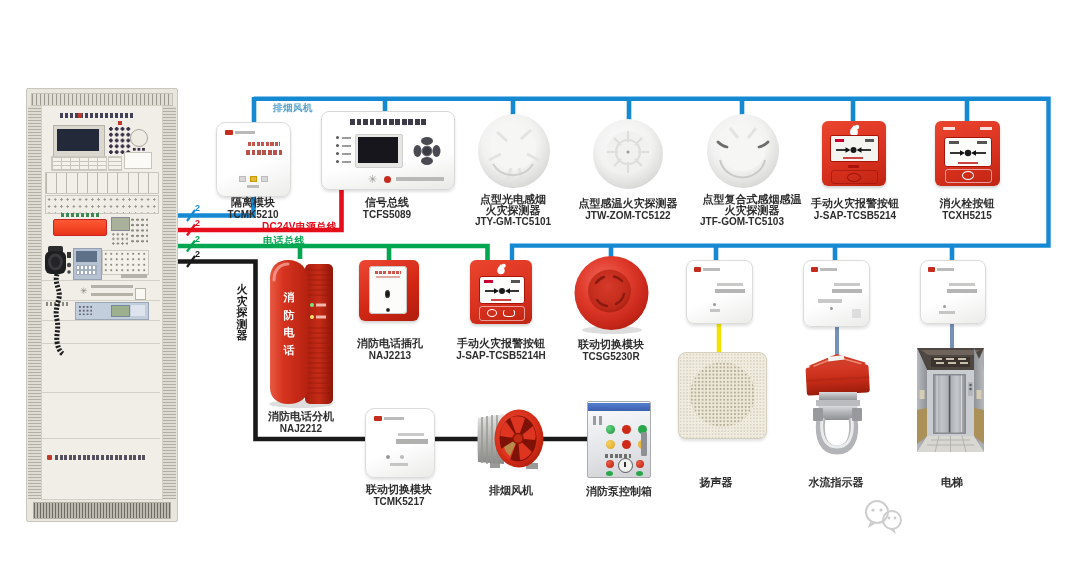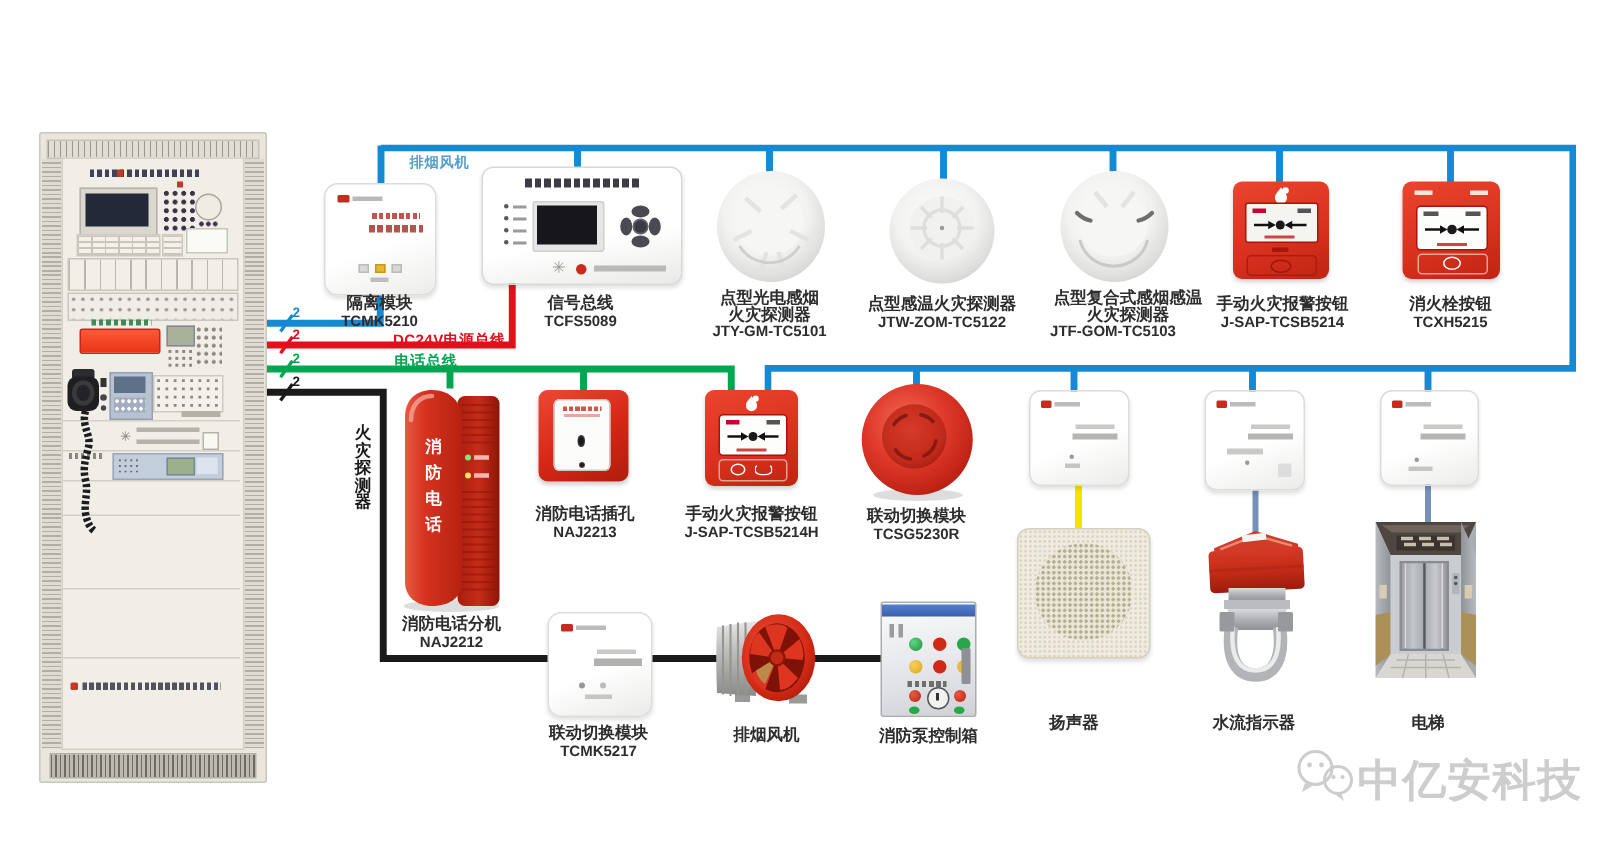--- a/index.html
+++ b/index.html
@@ -474,21 +474,20 @@
 <div class="lb cn" style="left:611px;top:339px;">联动切换模块</div>
 <div class="lb md" style="left:611px;top:351px;">TCSG5230R</div>
 <div class="lb cn" style="left:399px;top:484px;">联动切换模块</div>
 <div class="lb md" style="left:399px;top:496px;">TCMK5217</div>
 <div class="lb cn" style="left:511px;top:485px;">排烟风机</div>
 <div class="lb cn" style="left:619px;top:486px;">消防泵控制箱</div>
 <div class="lb cn" style="left:716px;top:477px;">扬声器</div>
 <div class="lb cn" style="left:836px;top:477px;">水流指示器</div>
 <div class="lb cn" style="left:952px;top:477px;">电梯</div>
 
-<div class="abs" style="left:905px;top:501px;font-size:29px;font-weight:bold;color:#cdcdcd;letter-spacing:1px;text-shadow:1px 1px 0 #fff;">中亿安科技</div>
 <svg class="abs" style="left:862px;top:498px;" width="46" height="40" viewBox="0 0 46 40">
  <g fill="none" stroke="#cdcdcd" stroke-width="2">
   <circle cx="15" cy="14" r="11"></circle>
   <circle cx="30" cy="22" r="9"></circle>
   <path d="M8,24 L6,30 L13,26" fill="#cdcdcd" stroke="none"></path>
   <path d="M32,30 L34,36 L26,30" fill="#cdcdcd" stroke="none"></path>
  </g>
  <g fill="#cdcdcd">
   <circle cx="11" cy="12" r="1.6"></circle>
         <circle cx="19" cy="12" r="1.6"></circle>

